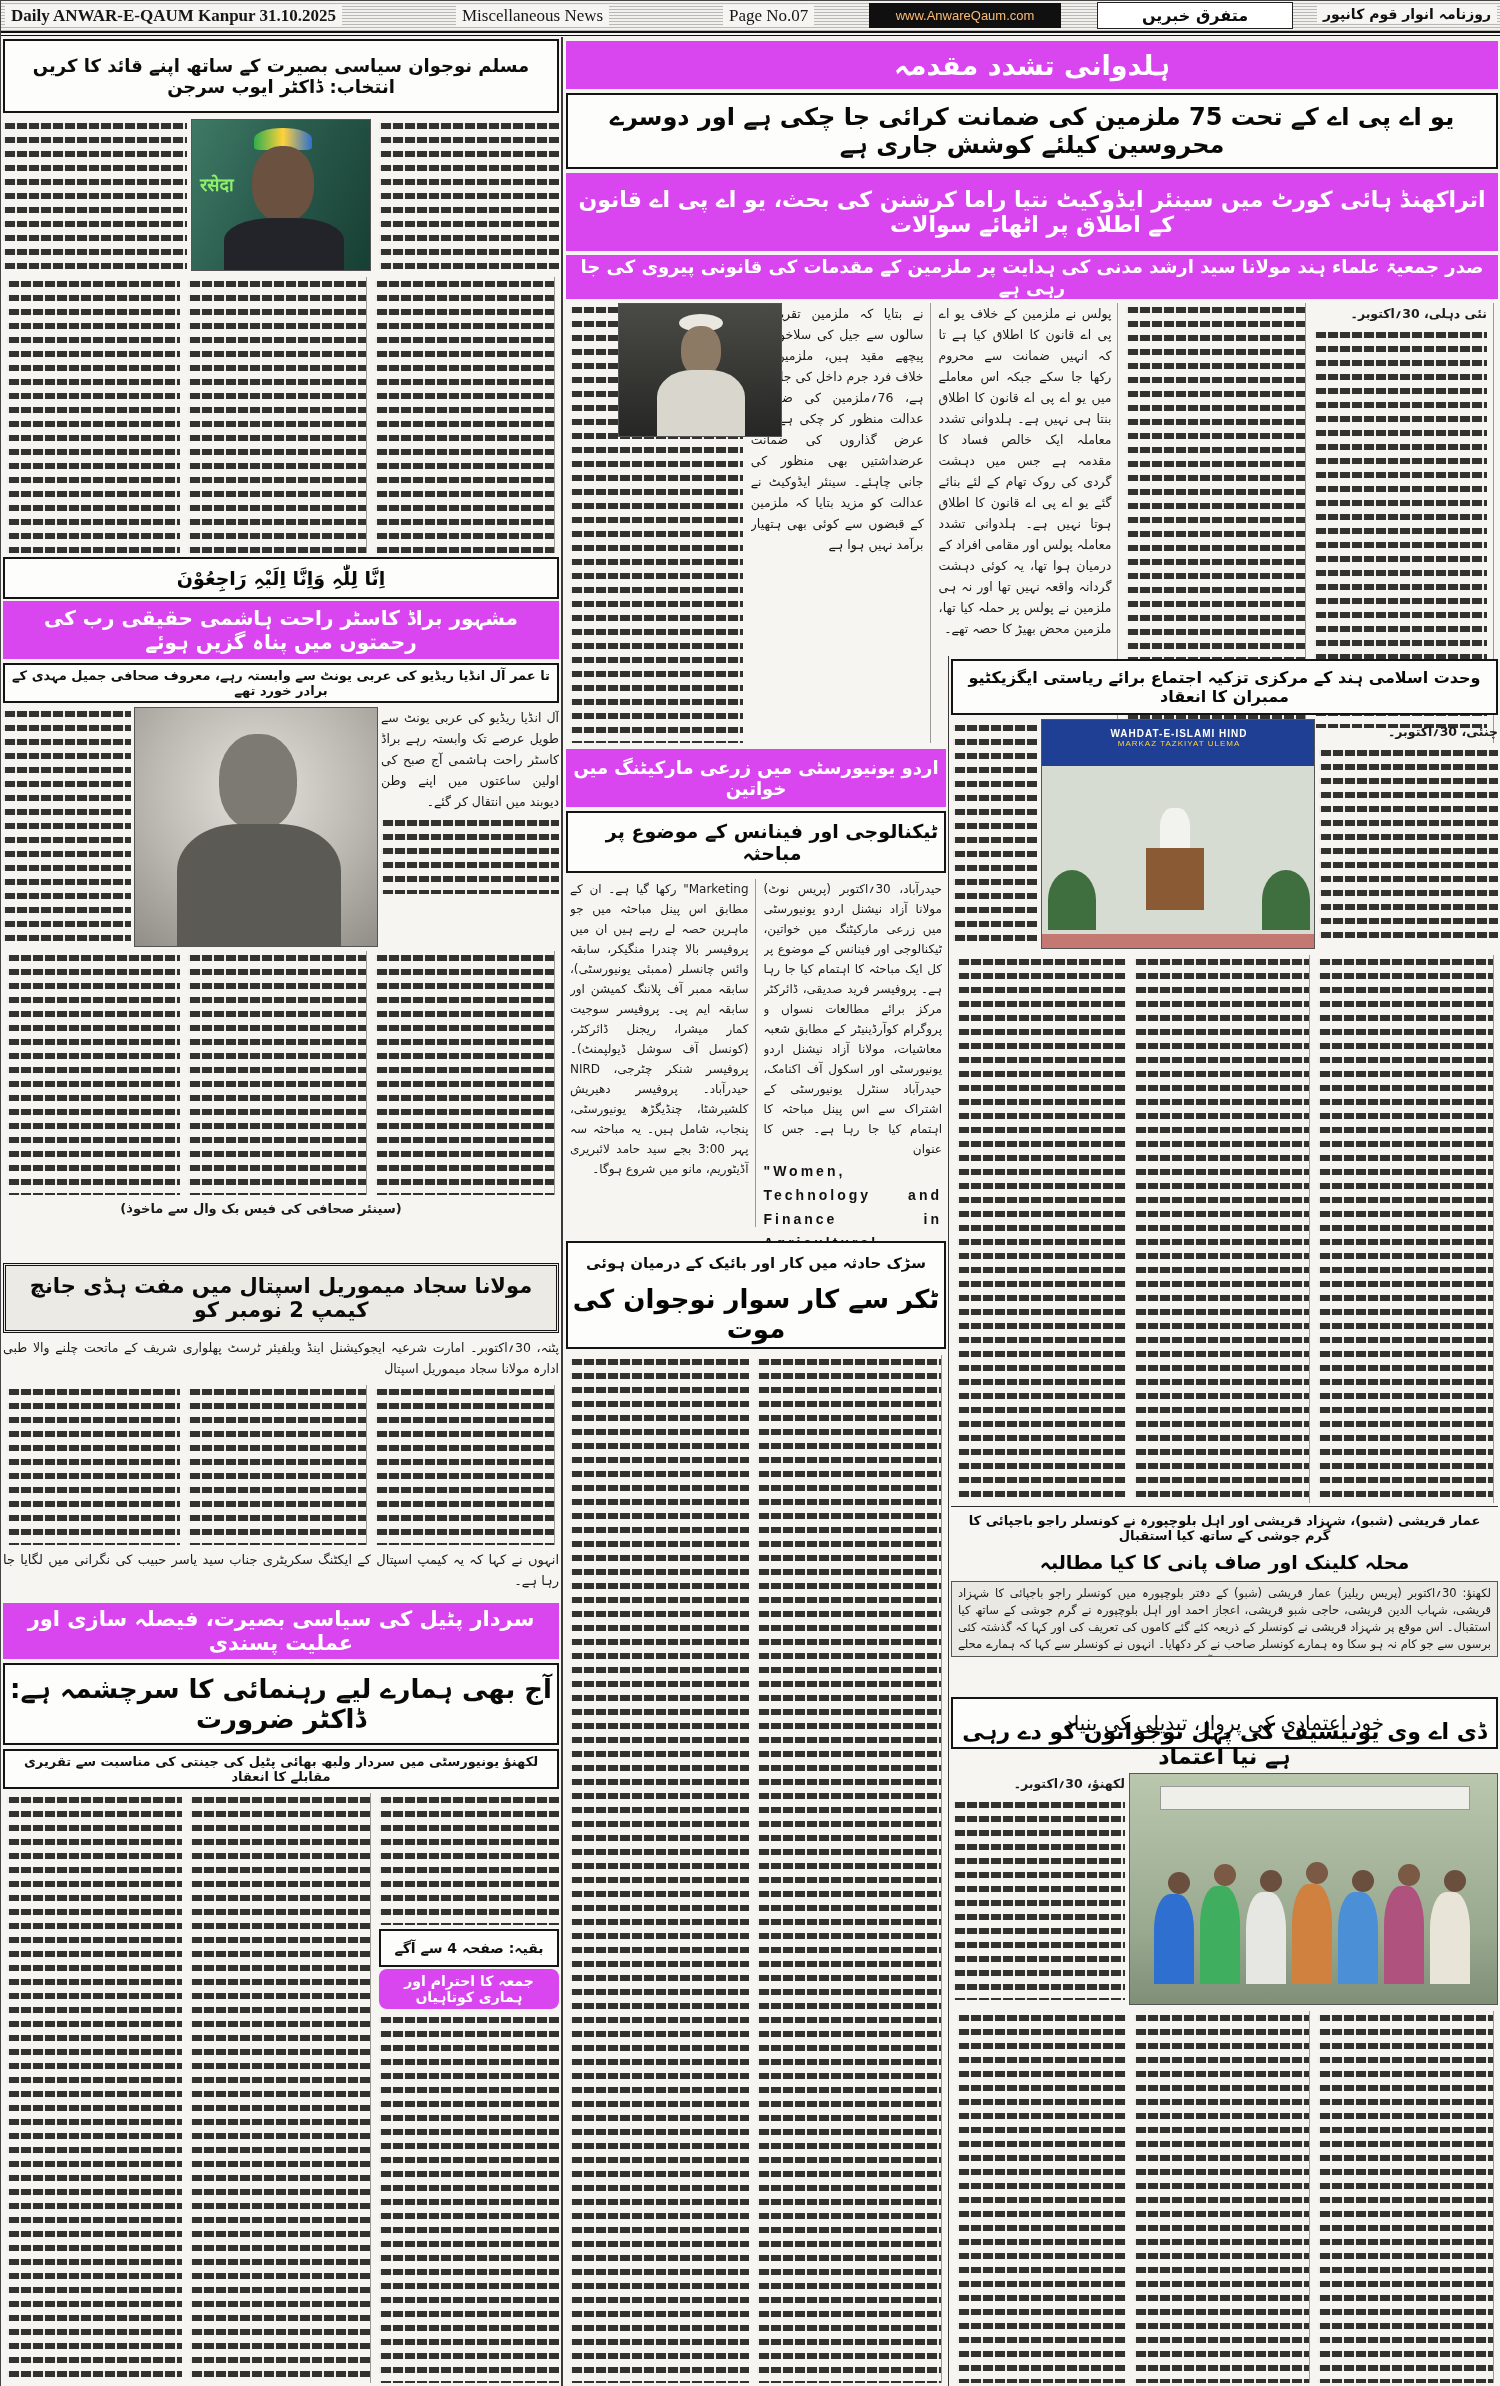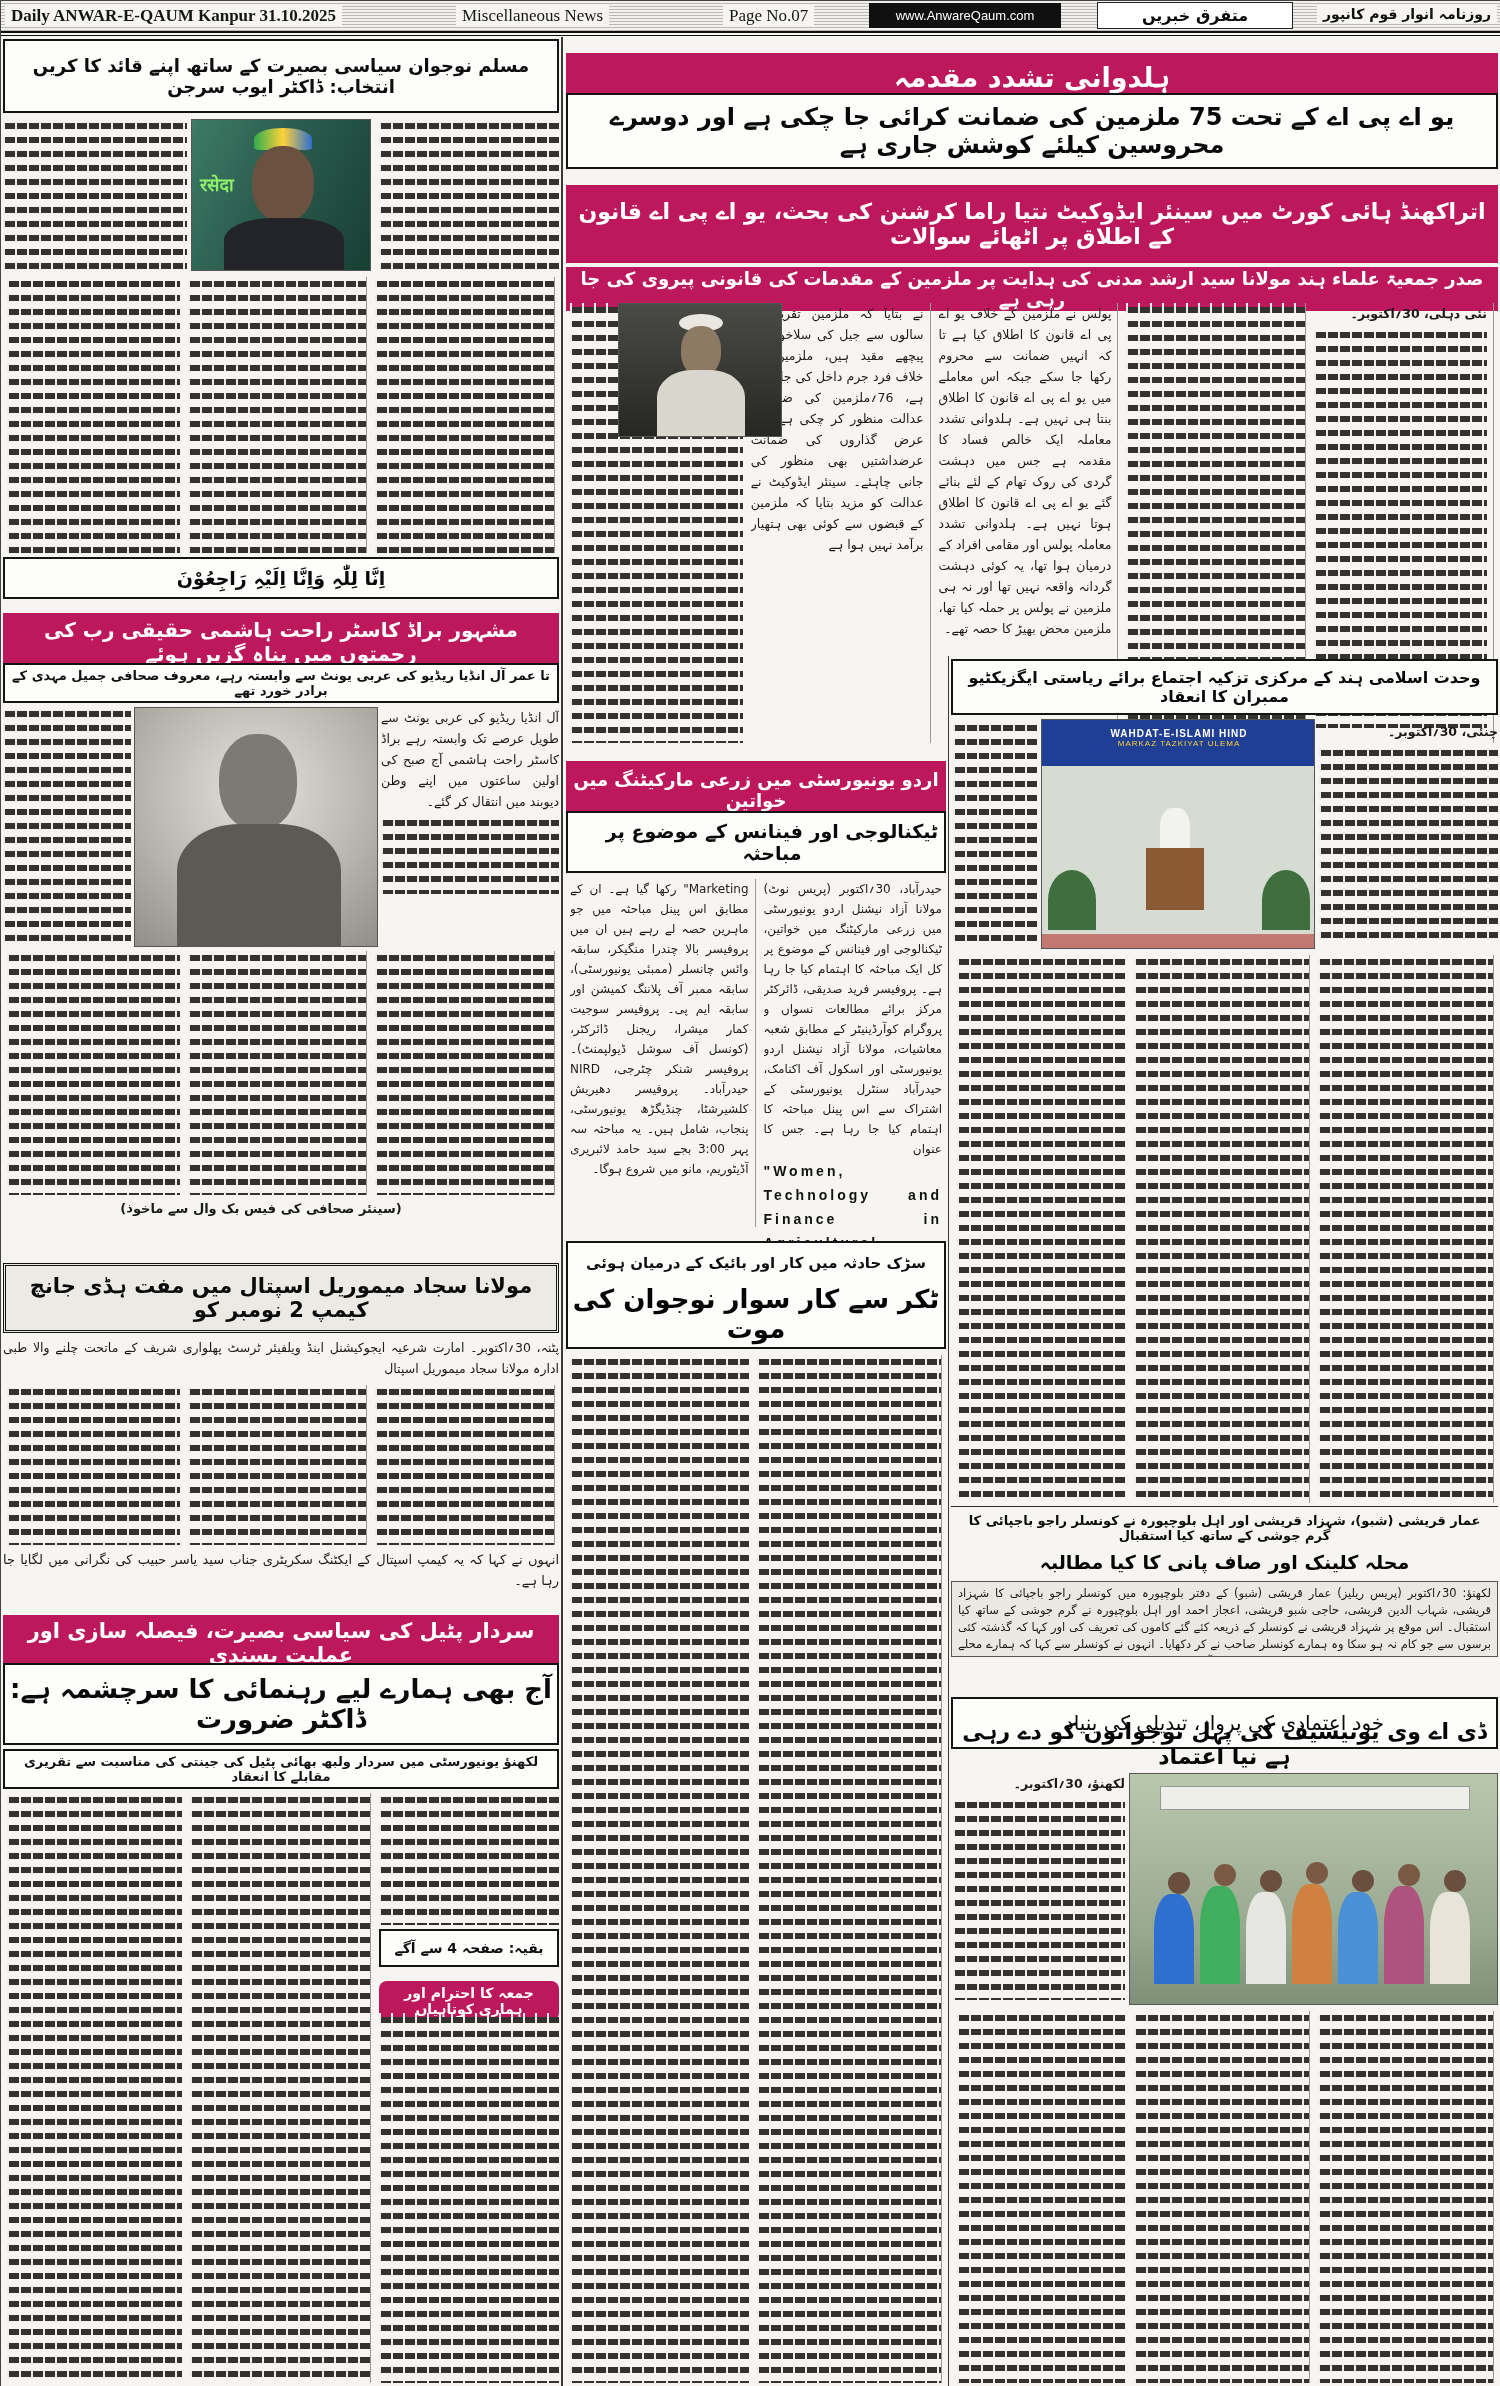--- a/index.html
+++ b/index.html
@@ -4,21 +4,21 @@
 <style>
   html,body{margin:0;padding:0;background:#888;}
   .page{position:relative;width:1500px;height:2386px;background:#f6f5f2;
         font-family:"DejaVu Sans",sans-serif;overflow:hidden;border:1px solid #444;margin:0 auto;}
   .abs{position:absolute;box-sizing:border-box;}
   .urdu{direction:rtl;font-family:"DejaVu Sans",sans-serif;}
   .eng{font-family:"Liberation Serif",serif;}
   .center{display:flex;align-items:center;justify-content:center;text-align:center;}
   .box{border:2px solid #141414;background:#fdfdfb;}
   .dbox{border:3px double #141414;background:#eceae4;}
-  .bar{background:#be185d;color:#fff;margin-top:12px;}
+  .bar{background:#d946ef;color:#fff;}
   .sq{background:
       repeating-linear-gradient(90deg, rgba(246,245,242,.95) 0 2px, rgba(246,245,242,0) 2px 12px),
       repeating-linear-gradient(180deg, rgba(0,0,0,0) 0 4px, #34322e 4px 10px, rgba(0,0,0,0) 10px 14px);}
   .cols{display:flex;}
   .cols>div{flex:1;margin:0 4px;}
   .cols>div + div{border-right:1px solid #9a9a92;padding-right:6px;}
   .bodytxt{direction:rtl;text-align:justify;color:#1c1b19;font-size:12.5px;line-height:21px;overflow:hidden;}
   .photo{border:1px solid #555;overflow:hidden;}
   .masthead{background:repeating-linear-gradient(180deg,#f2f1ee 0 2px,#b9b8b4 2px 3px);}
   .mitem{background:#f6f5f2;padding:1px 6px;white-space:nowrap;}
@@ -28,21 +28,21 @@
 </style>
 </head>
 <body>
 
 <div class="page">
 
   <div class="abs masthead" style="left:0;top:0;width:1500px;height:30px;">
     <div class="abs eng mitem" style="left:4px;top:4px;font-size:17px;font-weight:bold;color:#161616;">Daily ANWAR-E-QAUM Kanpur 31.10.2025</div>
     <div class="abs eng mitem" style="left:455px;top:4px;font-size:17px;color:#161616;">Miscellaneous News</div>
     <div class="abs eng mitem" style="left:722px;top:4px;font-size:17px;color:#161616;">Page No.07</div>
-    <div class="abs center" style="left:868px;top:2px;width:192px;height:25px;background:#101010;color:#ffffff;font-size:13px;font-family:'Liberation Sans',sans-serif;">www.AnwareQaum.com</div>
+    <div class="abs center" style="left:868px;top:2px;width:192px;height:25px;background:#101010;color:#fdba74;font-size:13px;font-family:'Liberation Sans',sans-serif;">www.AnwareQaum.com</div>
     <div class="abs center urdu" style="left:1096px;top:1px;width:196px;height:27px;background:#fff;border:1px solid #222;font-size:16px;font-weight:bold;color:#0c0c0c;">متفرق خبریں</div>
     <div class="abs urdu mitem" style="right:4px;top:4px;font-size:14px;font-weight:bold;color:#101010;">روزنامہ انوار قوم کانپور</div>
   </div>
   <div class="abs" style="left:0;top:30px;width:1500px;height:2px;background:#101010;"></div>
   <div class="abs" style="left:0;top:34px;width:1500px;height:1px;background:#101010;"></div>
 
   <div class="abs vr" style="left:560px;top:36px;width:2px;height:2350px;"></div>
   <div class="abs vr" style="left:947px;top:655px;width:1px;height:1731px;"></div>
 
   <div class="abs box center urdu" style="left:2px;top:38px;width:556px;height:74px;font-size:18px;font-weight:bold;color:#0d0d0d;padding:2px 8px;">مسلم نوجوان سیاسی بصیرت کے ساتھ اپنے قائد کا کریں انتخاب: ڈاکٹر ایوب سرجن</div>

